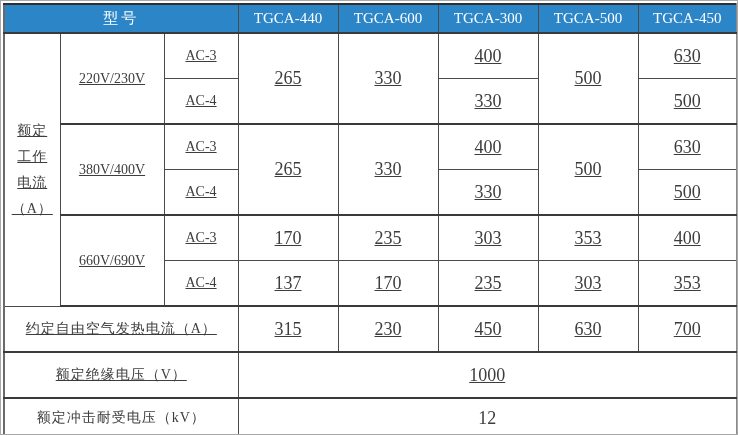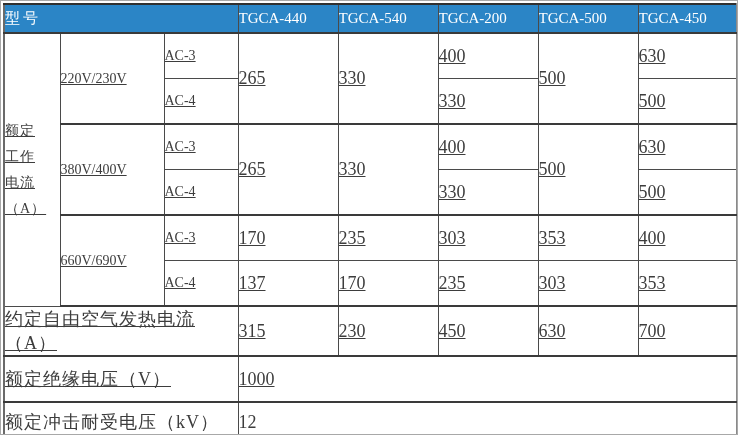--- a/index.html
+++ b/index.html
@@ -22,40 +22,40 @@
     background:#ffffff;overflow:hidden;
   }
   table.spec-table{
     position:absolute;left:2px;top:2px;
     width:733px;
     border-collapse:collapse;
     table-layout:fixed;
   }
   .spec-table th,.spec-table td{
     border:1px solid var(--border);
-    text-align:left;vertical-align:middle;
+    text-align:center;vertical-align:middle;
     padding:0;overflow:hidden;
     font-size:14px;
   }
   .spec-table{border-top:2px solid #303030;border-left:2px solid #6a6a6a;border-right:2px solid #8a8a8a;}
   tr.hdr th{
     background:var(--header-bg);
     color:var(--header-text);
     font-weight:normal;
     font-size:15px;
     height:27px;
     border-bottom:2px solid var(--heavy);
   }
   tr.hdr th.model-hd{letter-spacing:3px;}
   tr.r44 td{height:44px;text-decoration:underline;}
   tr.r38 td{height:38px;}
   td.gb{border-bottom:2px solid var(--heavy);}
   td.vlab{font-size:14px;}
   td.vlab div{line-height:26px;letter-spacing:1px;}
-  td.lab{letter-spacing:1px;font-size:18px;}
+  td.lab{letter-spacing:1px;font-size:14px;}
   td.num{font-size:18px;}
   tr.r38 td{border-bottom:3px solid #7d7d7d;}
 </style>
 </head>
 <body>
 
 <div class="screen">
   <table class="spec-table">
     <colgroup>
       <col style="width:56px">
@@ -65,22 +65,22 @@
         <col style="width:100px">
         <col style="width:100px">
       <col style="width:100px">
         <col style="width:99px">
     </colgroup>
 
     <tbody>
         <tr class="hdr">
       <th colspan="3" class="model-hd">型号</th>
       <th>TGCA-440</th>
-      <th>TGCA-540</th>
-      <th>TGCA-200</th>
+      <th>TGCA-600</th>
+      <th>TGCA-300</th>
       <th>TGCA-500</th>
       <th>TGCA-450</th>
     </tr>
 
     <tr class="r44">
       <td rowspan="6" class="vlab">
         <div>额定</div>
         <div>工作</div>
         <div>电流</div>
         <div>（A）</div>

